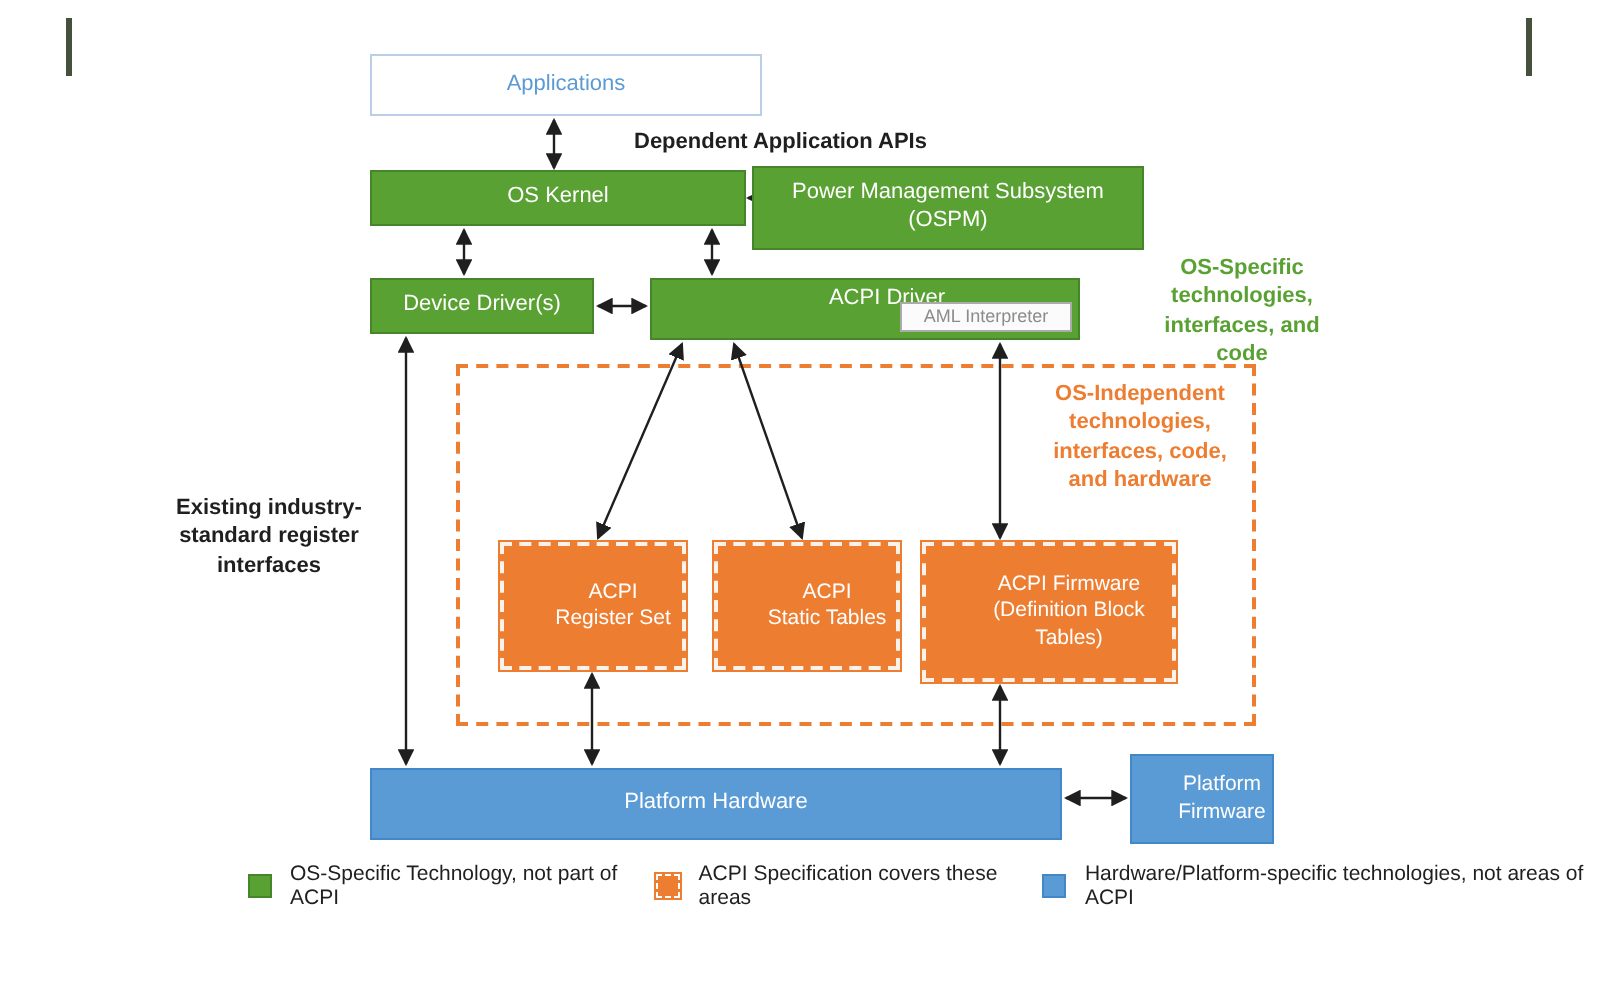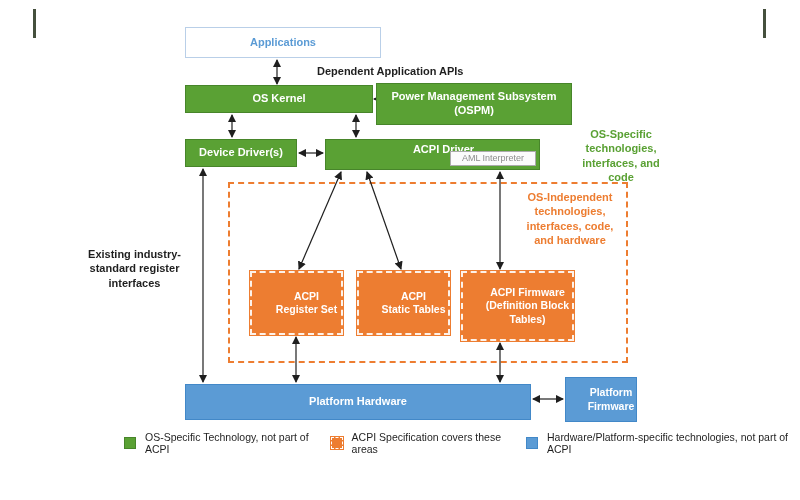--- a/index.html
+++ b/index.html
@@ -2,21 +2,21 @@
 <html style="--green: #5aa134; --green-border: #47852a; --orange: #ed7d31; --blue: #5b9bd5; --blue-border: #4288c8; --app-blue: #5b9bd5; --ink: #1f1f1f; --aml-gray: #8c8c8c;"><head>
 <meta charset="utf-8">
 <style>
   * { margin:0; padding:0; box-sizing:border-box; }
   html,body { background:#ffffff; }
   body { font-family:"Liberation Sans","DejaVu Sans",sans-serif; }
   .canvas { position:relative; width:800px; height:500px; background:#fff; overflow:hidden; }
 
   .box { position:absolute; display:flex; align-items:center; justify-content:center;
          text-align:center; white-space:pre-line; z-index:3; }
-  .box-label { font-weight:bold; font-size:11px; line-height:1.25; white-space:pre-line; }
+  .box-label { font-weight:normal; font-size:11px; line-height:1.25; white-space:pre-line; }
   .small .box-label { font-size:10.5px;margin-left:20px; }
 
   .green-box  { background:var(--green);  border:1px solid var(--green-border); color:#fff; }
   .blue-box   { background:var(--blue);   border:1px solid var(--blue-border);  color:#fff; }
   .white-box  { background:#fff; border:1px solid #b9cfe8; color:var(--app-blue); }
   .orange-box { background:var(--orange); border:2px dashed rgba(255,255,255,.9);
                 box-shadow:0 0 0 1px var(--orange); color:#fff; }
 
   .top-label { align-items:flex-start; padding-top:3px; }
 
@@ -115,21 +115,21 @@
   <div class="box orange-box small" style="left:250px; top:271px; width:93px; height:64px;">
     <span class="box-label">ACPI
 Register Set</span>
   </div>
 
   <div class="box orange-box small" style="left:357px; top:271px; width:93px; height:64px;">
     <span class="box-label">ACPI
 Static Tables</span>
   </div>
 
-  <div class="box orange-box small" style="left:461px; top:271px; width:113px; height:70px;text-align:center;">
+  <div class="box orange-box small" style="left:461px; top:271px; width:127px; height:70px;text-align:center;">
     <span class="box-label">ACPI Firmware
 (Definition Block
 Tables)</span>
   </div>
 
   <div class="box blue-box" style="left:185px; top:384px; width:346px; height:36px;">
     <span class="box-label">Platform Hardware</span>
   </div>
 
   <div class="box blue-box small" style="left:565px; top:377px; width:72px; height:45px;">
@@ -141,17 +141,17 @@
     <div class="legend-row">
       <span class="swatch swatch-green"></span>
       <span class="legend-text">OS-Specific Technology, not part of ACPI</span>
     </div>
     <div class="legend-row">
       <span class="swatch swatch-orange"></span>
       <span class="legend-text">ACPI Specification covers these areas</span>
     </div>
     <div class="legend-row">
       <span class="swatch swatch-blue"></span>
-      <span class="legend-text">Hardware/Platform-specific technologies, not part of ACPI</span>
+      <span class="legend-text">Hardware/Platform-specific technologies, not areas of ACPI</span>
     </div>
   </div>
 
 </div>
 
 </body></html>

